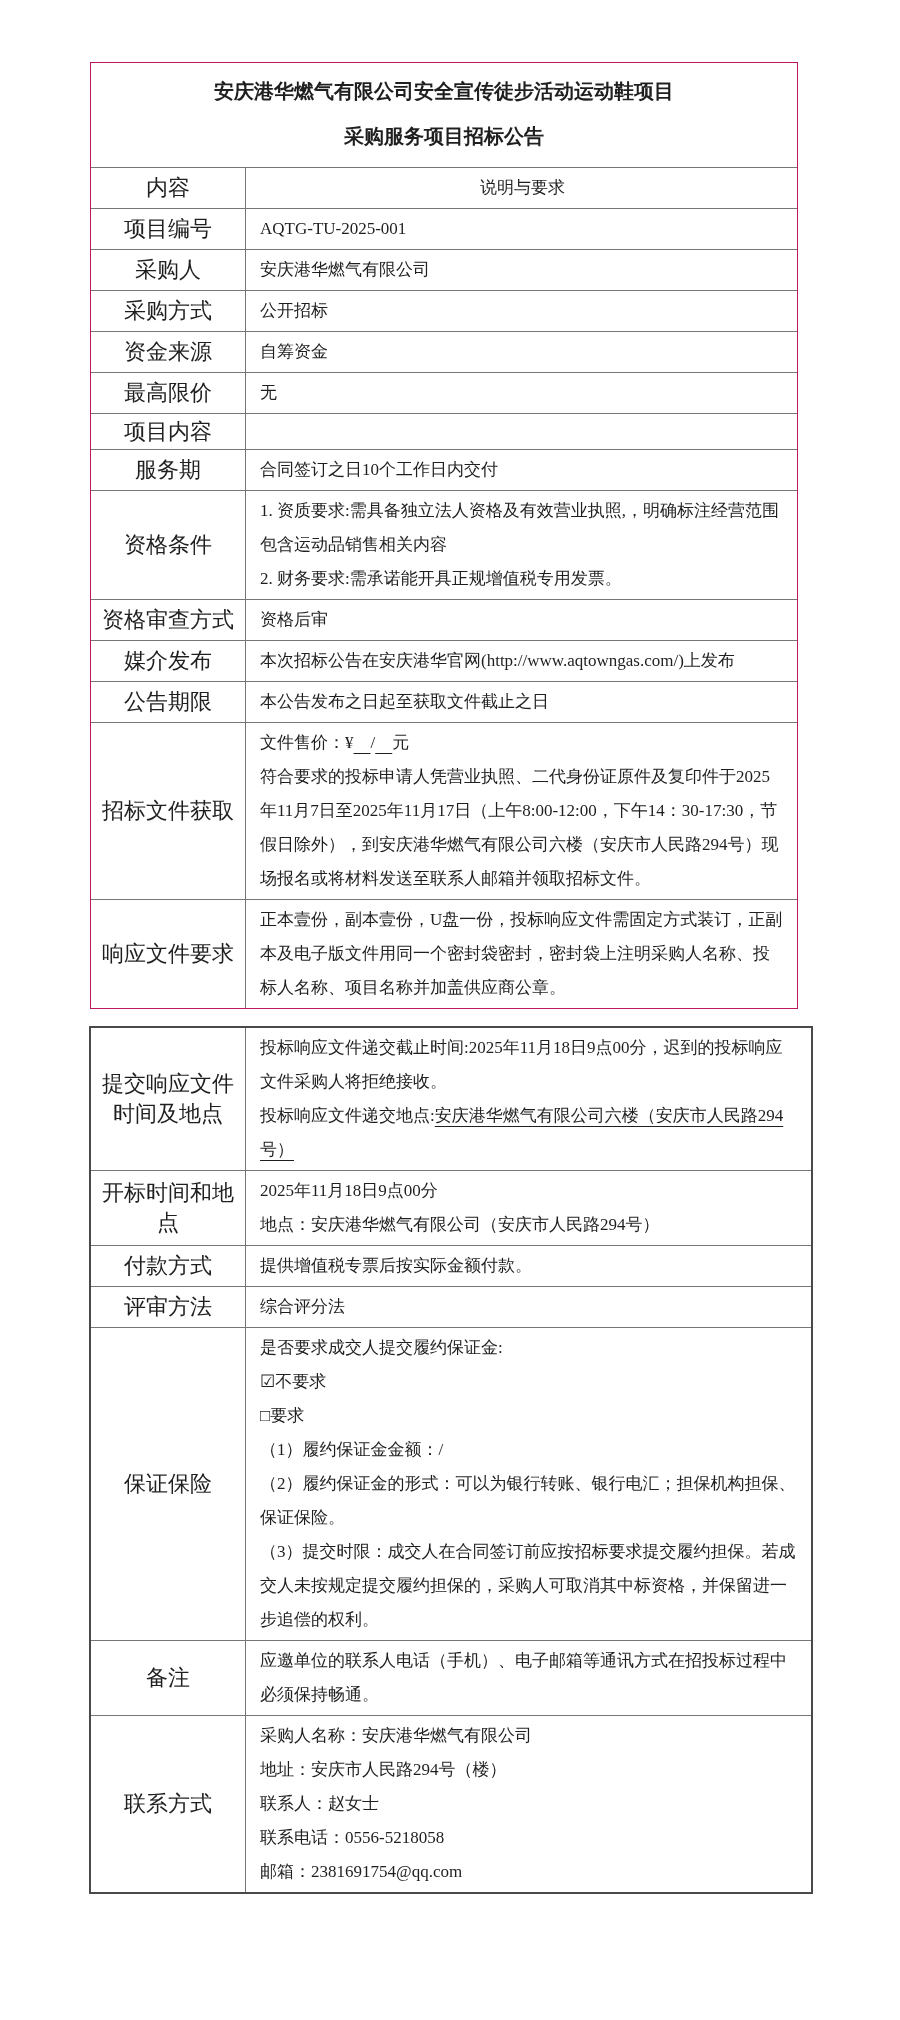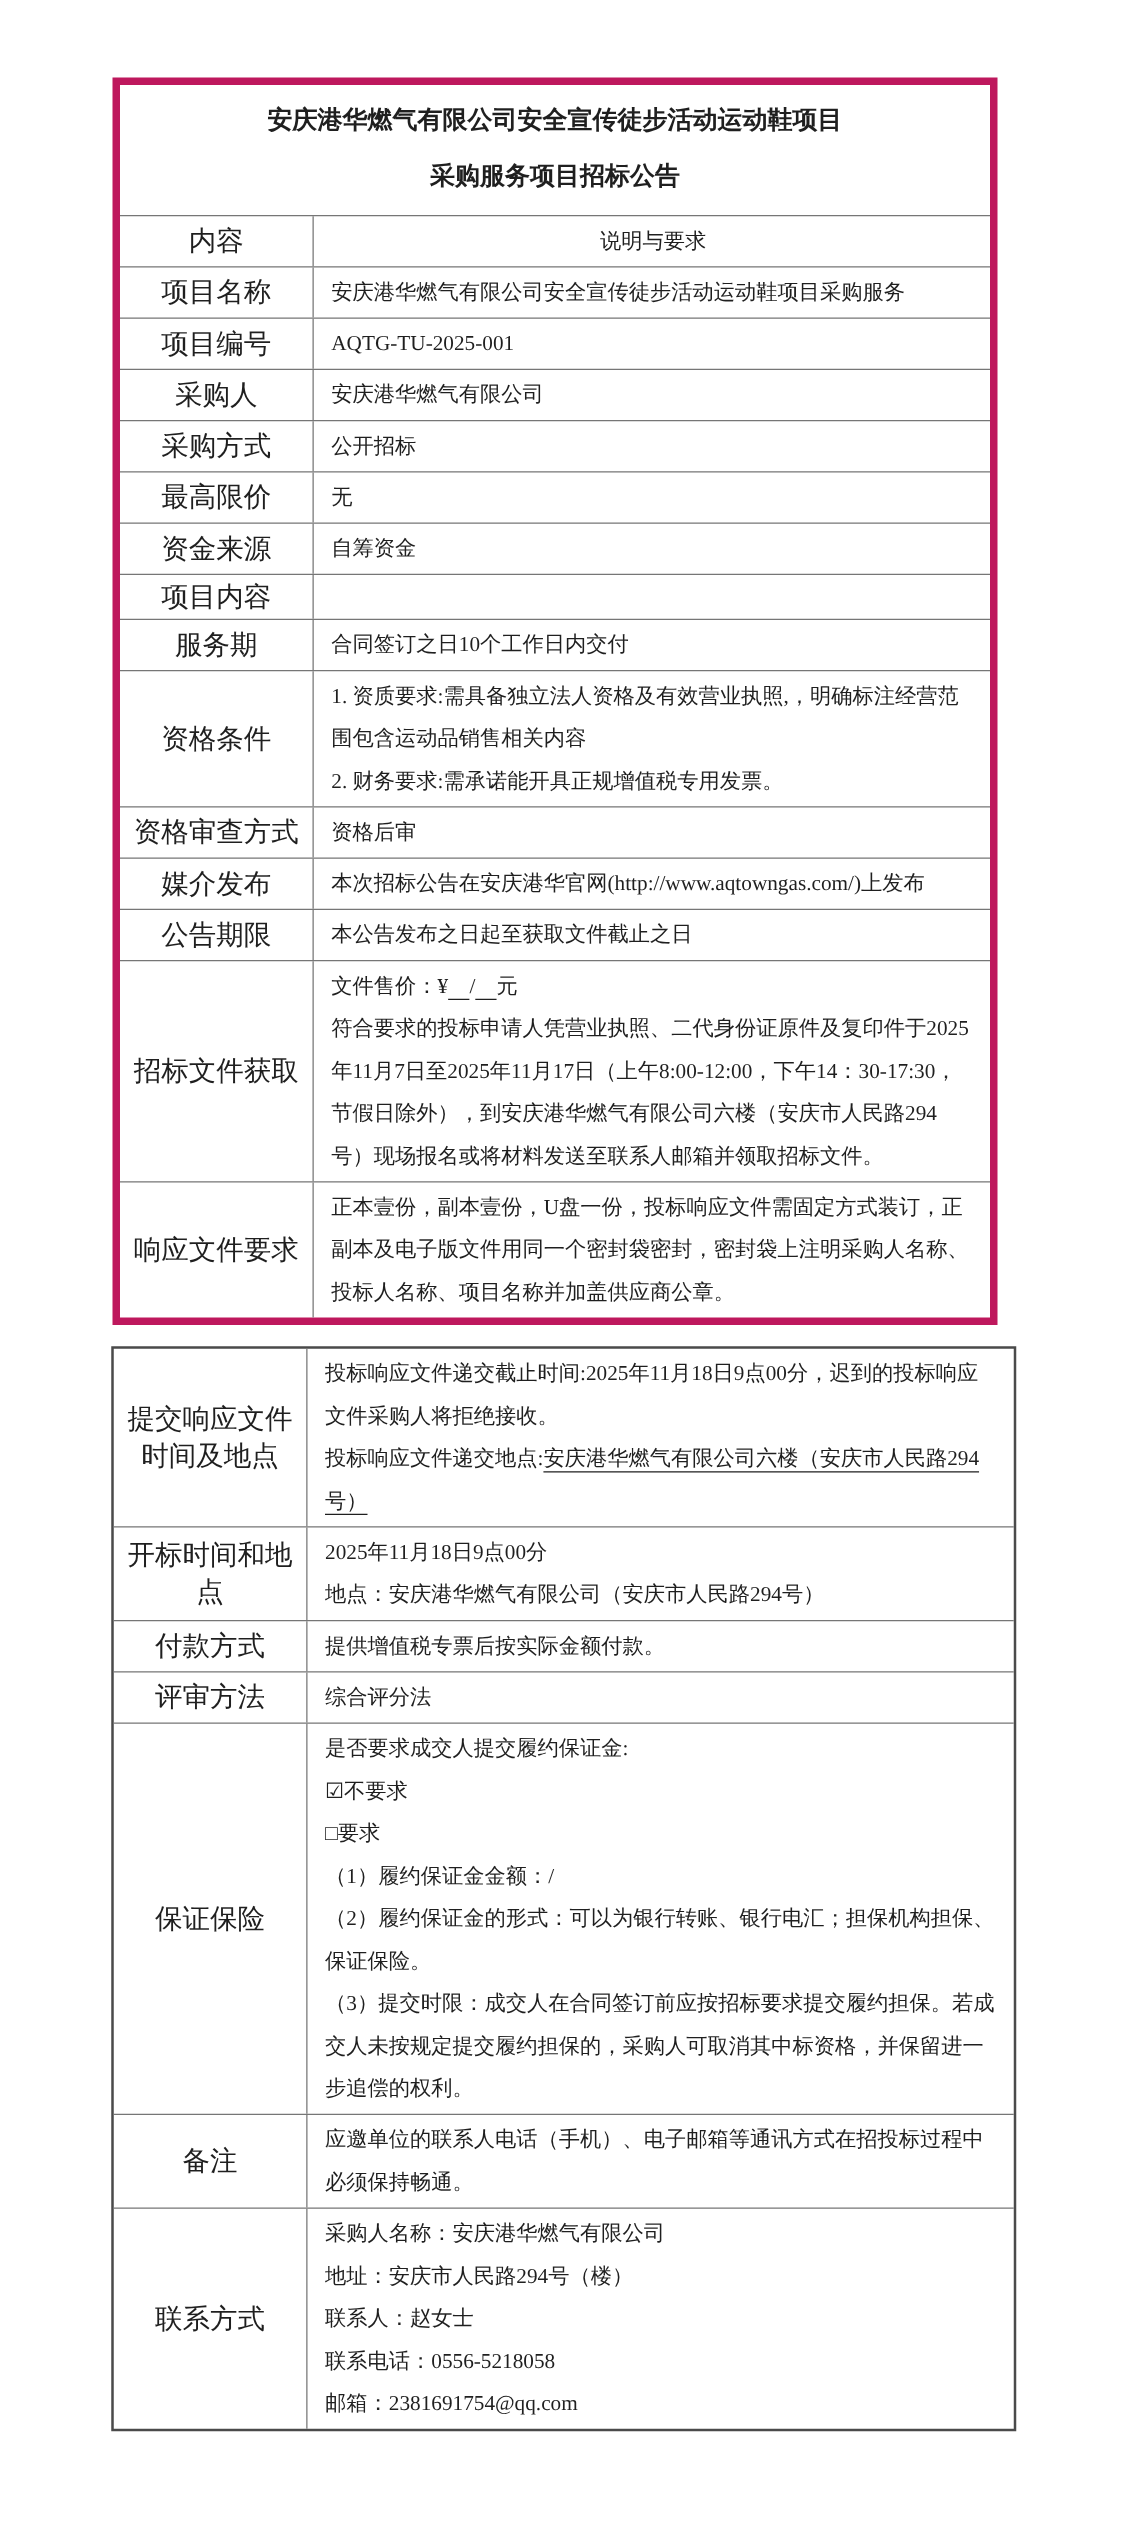--- a/index.html
+++ b/index.html
@@ -12,21 +12,21 @@
     color:#1f1f1f;
     overflow:hidden;
   }
   .doc-table{
     background:#ffffff;
     box-sizing:border-box;
   }
   .t1{
     margin:62px 0 0 90px;
     width:708px;
-    border:6px solid #be185d;
+    border:1px solid #be185d;
   }
   .t2{
     margin:17px 0 0 89px;
     width:724px;
     border:2px solid #4a4a4a;
   }
   .title-row{
     padding:6px 10px 8px 10px;
     text-align:center;
   }
@@ -91,28 +91,20 @@
         <div class="row center">
           <div class="lcell">
             <span>内容</span>
           </div>
           <div class="ccell">
             <div class="para"><span>说明与要求</span></div>
           </div>
         </div>
         <div class="row">
           <div class="lcell">
-            <span>项目名称</span>
-          </div>
-          <div class="ccell">
-            <div class="para"><span>安庆港华燃气有限公司安全宣传徒步活动运动鞋项目采购服务</span></div>
-          </div>
-        </div>
-        <div class="row">
-          <div class="lcell">
             <span>项目编号</span>
           </div>
           <div class="ccell">
             <div class="para"><span>AQTG-TU-2025-001</span></div>
           </div>
         </div>
         <div class="row">
           <div class="lcell">
             <span>采购人</span>
           </div>
@@ -123,32 +115,32 @@
         <div class="row">
           <div class="lcell">
             <span>采购方式</span>
           </div>
           <div class="ccell">
             <div class="para"><span>公开招标</span></div>
           </div>
         </div>
         <div class="row">
           <div class="lcell">
+            <span>资金来源</span>
+          </div>
+          <div class="ccell">
+            <div class="para"><span>自筹资金</span></div>
+          </div>
+        </div>
+        <div class="row">
+          <div class="lcell">
             <span>最高限价</span>
           </div>
           <div class="ccell">
             <div class="para"><span>无</span></div>
-          </div>
-        </div>
-        <div class="row">
-          <div class="lcell">
-            <span>资金来源</span>
-          </div>
-          <div class="ccell">
-            <div class="para"><span>自筹资金</span></div>
           </div>
         </div>
         <div class="row">
           <div class="lcell">
             <span>项目内容</span>
           </div>
         </div>
         <div class="row">
           <div class="lcell">
             <span>服务期</span>

